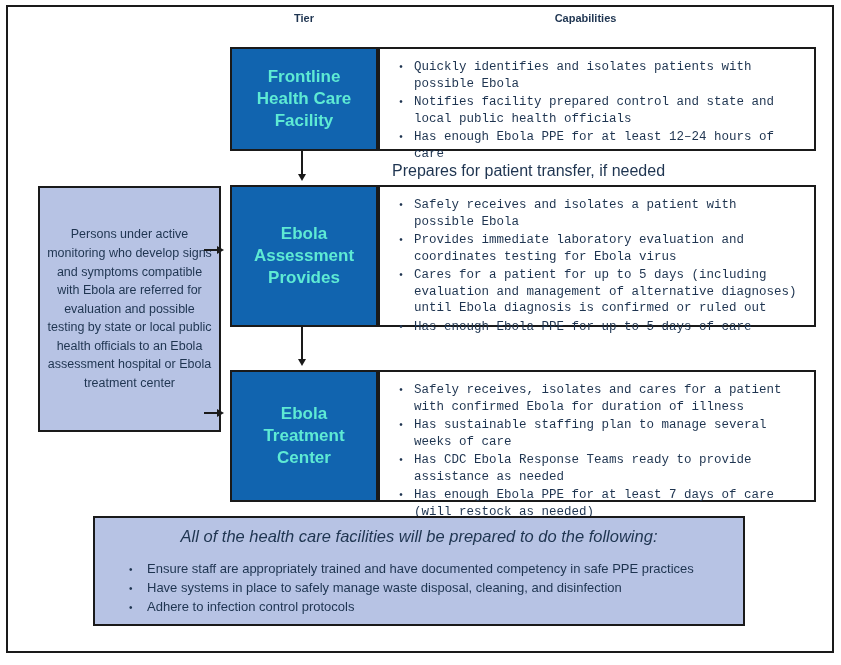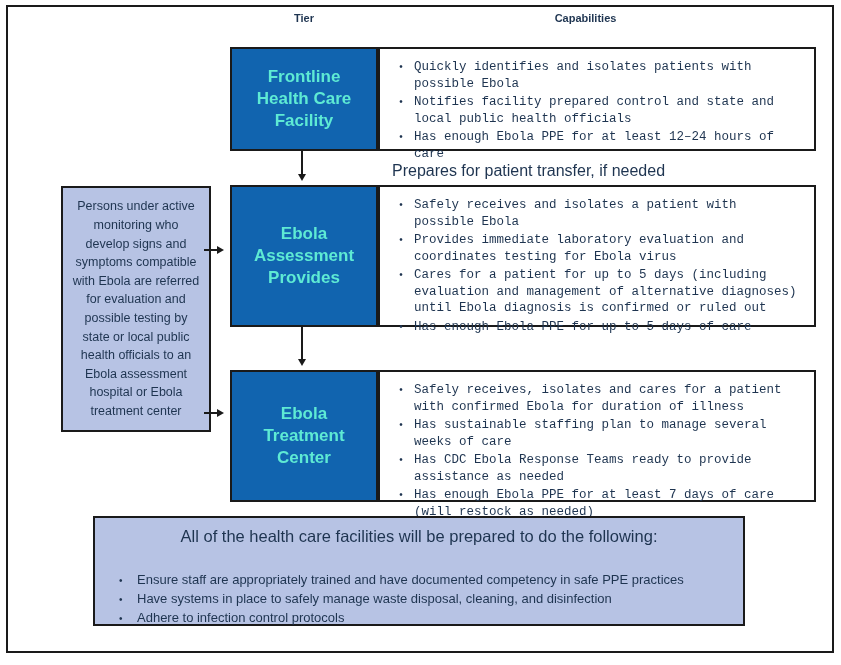--- a/index.html
+++ b/index.html
@@ -23,29 +23,29 @@
   .caplist li{position:relative;padding-left:18px;margin-bottom:2px;max-width:400px;font-family:Liberation Mono, monospace;}
   .caplist li::before{content:"•";position:absolute;left:2px;top:1px;font-size:10px;
                       color:var(--text,#1e3450);}
   .transition{position:absolute;left:392px;width:412px;font-size:16px;line-height:17px;}
   .varrow{position:absolute;width:0;border-left:2px solid var(--line,#1a1a1a);}
   .varrow::after{content:"";position:absolute;bottom:-7px;left:-5px;width:0;height:0;
                  border:4px solid transparent;border-top:7px solid var(--line,#1a1a1a);}
   .harrow{position:absolute;height:0;border-top:2px solid var(--line,#1a1a1a);}
   .harrow::after{content:"";position:absolute;right:-7px;top:-5px;width:0;height:0;
                  border:4px solid transparent;border-left:7px solid var(--line,#1a1a1a);}
-  .sidebox{position:absolute;left:38px;top:186px;width:150px;height:246px;box-sizing:border-box;
+  .sidebox{position:absolute;left:38px;top:186px;width:183px;height:246px;box-sizing:border-box;
            background:var(--light,#b7c3e4);border:2px solid var(--line,#1a1a1a);
            display:flex;align-items:center;justify-content:center;text-align:center;
-           font-size:12.5px;line-height:18.6px;padding:4px 7px;margin-left:23px;}
+           font-size:12.5px;line-height:18.6px;padding:4px 7px;}
   .footerbox{position:absolute;left:93px;top:516px;width:652px;height:110px;box-sizing:border-box;
              background:var(--light,#b7c3e4);border:2px solid var(--line,#1a1a1a);
              padding:9px 18px 0 18px;}
-  .footer-title{text-align:center;font-size:16.5px;margin:0 0 24px 0;}
-  .footerlist{margin:2px;padding:0;list-style:none;font-size:13px;line-height:19px;}
+  .footer-title{text-align:center;font-size:16.5px;margin:0 0 13px 0;font-style:italic;}
+  .footerlist{margin:12px;padding:0;list-style:none;font-size:13px;line-height:19px;}
   .footerlist li{position:relative;padding-left:22px;}
   .footerlist li::before{content:"•";position:absolute;left:4px;top:1px;font-size:10px;}
   
   #row-frontline{top:47px;height:104px;}
   #row-assessment{top:185px;height:142px;}
   #row-treatment{top:370px;height:132px;}
   #arrow-1{left:301px;top:151px;height:27px;}
   #arrow-2{left:301px;top:327px;height:36px;}
   #arrow-side-1{left:204px;top:249px;width:17px;}
   #arrow-side-2{left:204px;top:412px;width:17px;}

